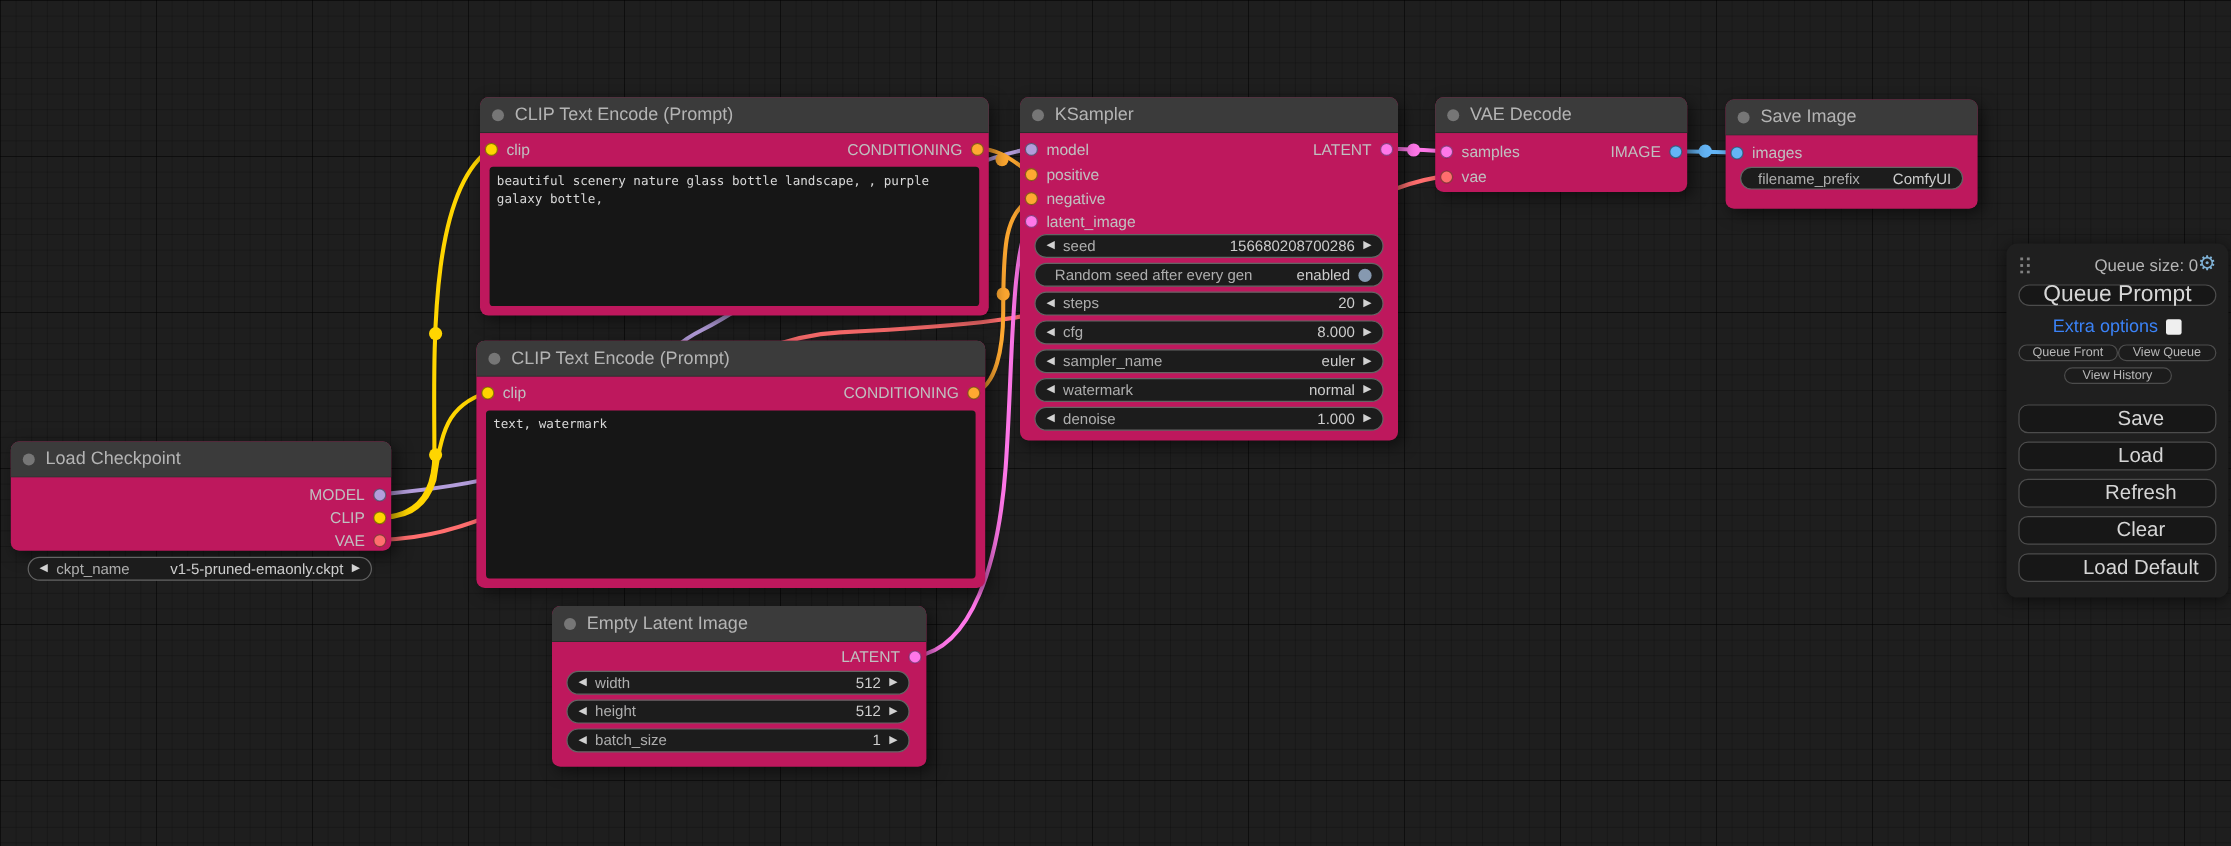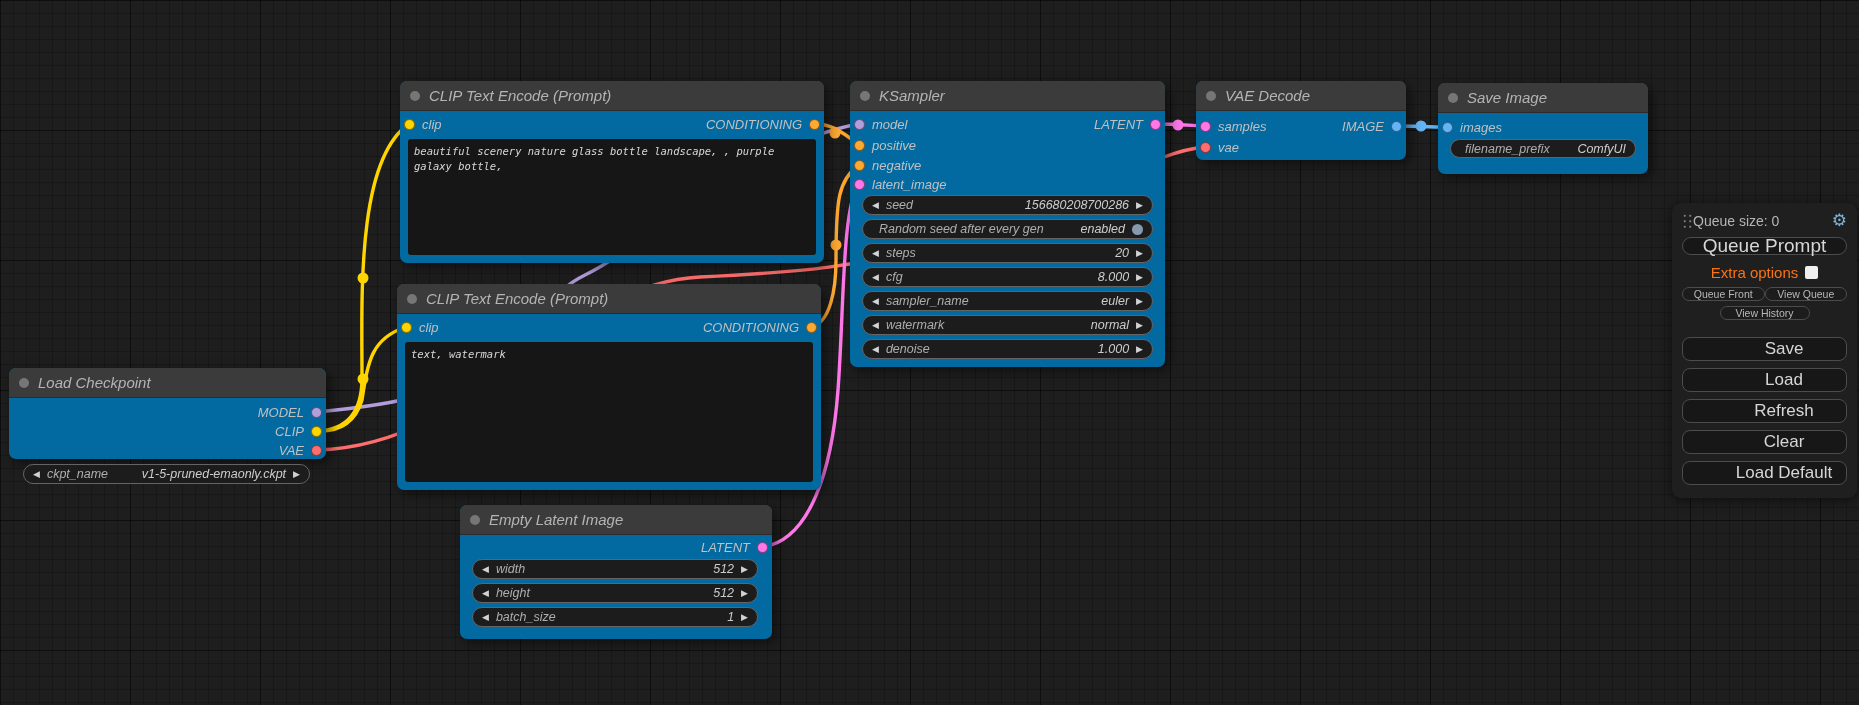--- a/index.html
+++ b/index.html
@@ -13,24 +13,23 @@
       linear-gradient(90deg, rgba(0,0,0,.40) 1px, transparent 1px),
       linear-gradient(rgba(0,0,0,.20) 1px, transparent 1px),
       linear-gradient(90deg, rgba(0,0,0,.20) 1px, transparent 1px);
     background-size:130px 130px,130px 130px,13px 13px,13px 13px;
   }
   #wires { position:absolute; left:0; top:0; z-index:1; }
   #wires path { fill:none; stroke-width:3.4px; stroke-linecap:round; }
 
   .node {
     position:absolute; z-index:2;
-    background:#0369a1; border-radius:7px;
+    background:#be185d; border-radius:7px;
     box-shadow:4px 4px 12px rgba(0,0,0,.5);
     color:#bdbdbd;
-    font-style:italic;
   }
   .node-title {
     height:30px; display:flex; align-items:center; gap:9px;
     padding:0 10px; background:#3b3b3b; border-radius:7px 7px 0 0;
     border-bottom:1px solid #2c2c2c;
     font-size:15px; color:#b4b4b4; white-space:nowrap; overflow:hidden;
   }
   .title-dot { width:10px; height:10px; border-radius:50%; flex:0 0 auto; }
 
   .slot { position:absolute; height:16px; display:flex; align-items:center; gap:7px;
@@ -62,30 +61,30 @@
     position:absolute; left:1672px; top:203px; width:185px; height:295px; z-index:3;
     background:#1f1f1f; border-radius:9px; box-shadow:0 2px 12px rgba(0,0,0,.55);
     padding:9px 10px 8px 10px; color:#c0c0c0;
   }
   .menu-header { display:flex; align-items:center; }
   .drag-handle {
     width:11px; height:15px;
     background-image:radial-gradient(#828282 1.1px, transparent 1.3px);
     background-size:5.5px 5.5px; background-position:0 0;
   }
-  .queue-size { flex:1; text-align:left; font-size:14px; color:#b5b5b5; }
+  .queue-size { flex:1; text-align:right; font-size:14px; color:#b5b5b5; }
   .gear { font-family:"DejaVu Sans",sans-serif; font-size:17px; line-height:1; cursor:default; }
 
   .btn {
     background:#171717; border:1px solid #4c4c4c; color:#d6d6d6;
     display:flex; align-items:center; justify-content:center; cursor:default;
   }
   .queue-prompt-btn { margin-top:8px; height:18px; border-radius:9px; font-size:19px; }
   .extra-row { margin-top:9px; display:flex; align-items:center; justify-content:center; gap:7px;
-               font-size:15px; color:#f97316; }
+               font-size:15px; color:#3b82f6; }
   .checkbox { width:13px; height:13px; background:#efefef; border-radius:2px; }
   .small-row { margin-top:6px; display:flex; gap:0;align-items:center; }
   .btn.small { flex:1; height:14px; border-radius:8px; font-size:10.5px; color:#b8b8b8; background:#1c1c1c; }
   .history-row { margin-top:5px; display:flex; justify-content:center; }
   .btn.history { width:90px; height:14px; border-radius:8px; font-size:10.5px; color:#b8b8b8; background:#1c1c1c; }
   .action-btn { height:24px; border-radius:8px; font-size:17px; margin-top:7px;padding-left:39px; }
   .action-btn.first { margin-top:17px; }
 </style>
 </head>
 <body>

